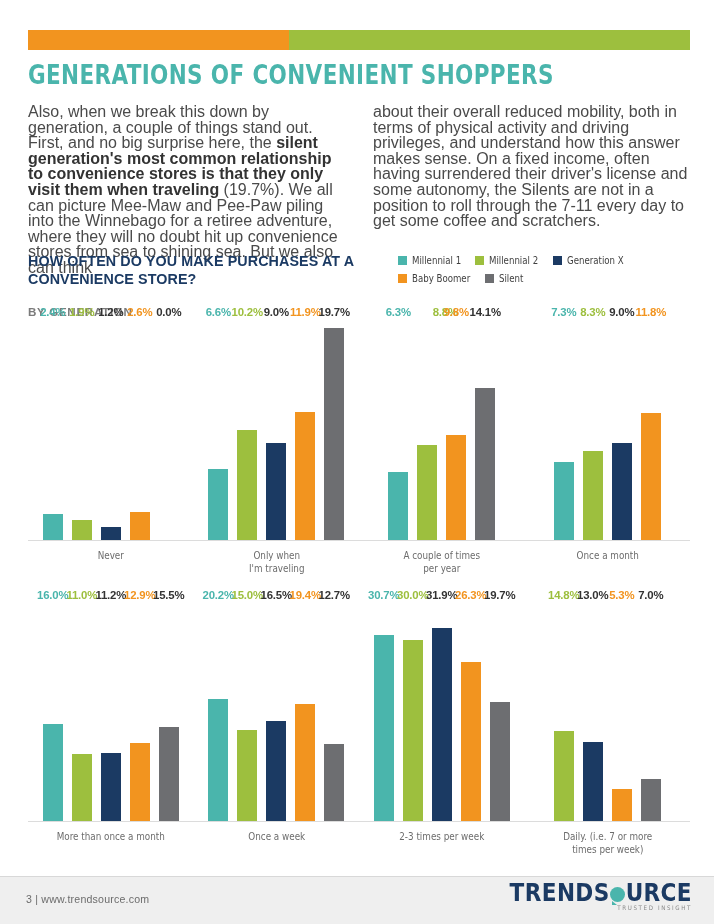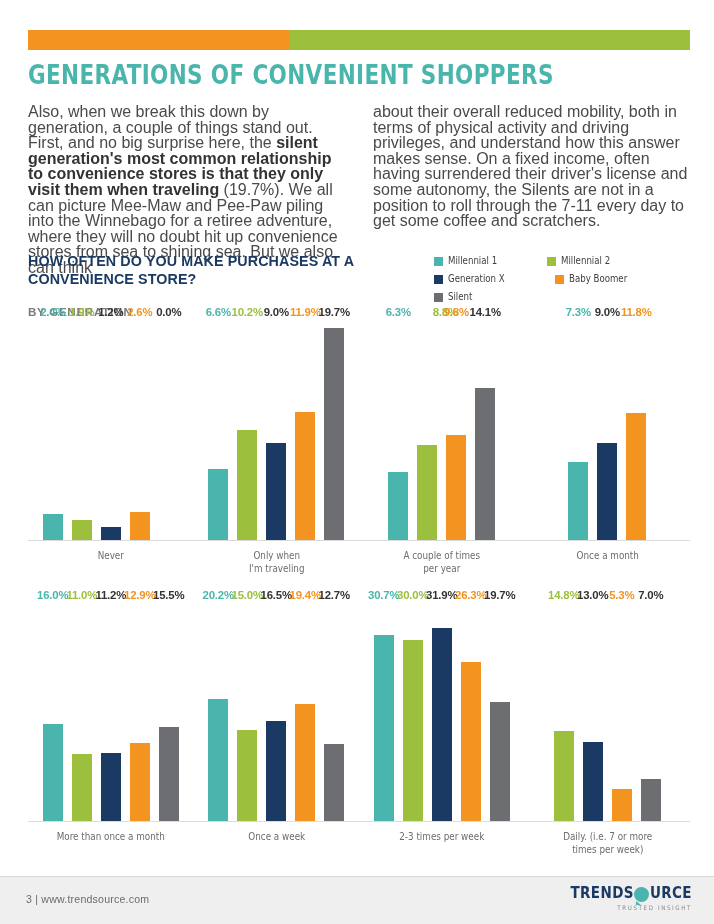--- a/index.html
+++ b/index.html
@@ -95,25 +95,24 @@
     position: absolute;
     left: 398px;
     top: 255px;
     width: 300px;
     display: flex;
     flex-wrap: wrap;
     align-content: flex-start;
   }
   .legend-item {
     display: flex;
-    align-items: flex-end;
+    align-items: center;
     margin-right: 11px;
     margin-bottom: 7px;
     white-space: nowrap;
-    margin-left: 36px;
   }
   .legend-swatch {
     width: 9px;
     height: 9px;
     margin-right: 5px;
     flex: 0 0 auto;
   }
   .legend-label {
     font-family: "DejaVu Sans Condensed", "Liberation Sans Narrow", "Liberation Sans", sans-serif;
     font-size: 10.2px;
@@ -224,21 +223,21 @@
     letter-spacing: 0.2px;
   }
   .footer-logo {
     position: absolute;
     right: 22px;
     top: 884px;
     text-align: right;
   }
   .logo-main {
     font-family: "DejaVu Sans Condensed", "Liberation Sans Narrow", "Liberation Sans", sans-serif;
-    font-size: 15px;
+    font-size: 24px;
     font-weight: 700;
     letter-spacing: 0.4px;
     color: #1B3A63;
     line-height: 19px;
     display: flex;
     align-items: center;
     justify-content: flex-end;
   }
   .logo-bubble {
     display: inline-block;
@@ -374,20 +373,24 @@
           </div>
           <div class="bar-wrap">
             <span class="bar-label" style="color: rgb(51, 51, 51);">14.1%</span>
             <div class="bar" style="height: 151.575px; background: rgb(109, 110, 113);"></div>
           </div>
         </div>
         <div class="group">
           <div class="bar-wrap">
             <span class="bar-label" style="color: rgb(74, 181, 172);">7.3%</span>
             <div class="bar" style="height: 78.475px; background: rgb(74, 181, 172);"></div>
+          </div>
+          <div class="bar-wrap">
+            <span class="bar-label" style="color: rgb(157, 191, 62);">8.3%</span>
+            <div class="bar" style="height: 89.225px; background: rgb(157, 191, 62);"></div>
           </div>
           <div class="bar-wrap">
             <span class="bar-label" style="color: rgb(51, 51, 51);">9.0%</span>
             <div class="bar" style="height: 96.75px; background: rgb(27, 58, 99);"></div>
           </div>
           <div class="bar-wrap">
             <span class="bar-label" style="color: rgb(242, 148, 31);">11.8%</span>
             <div class="bar" style="height: 126.85px; background: rgb(242, 148, 31);"></div>
           </div>
         </div>

